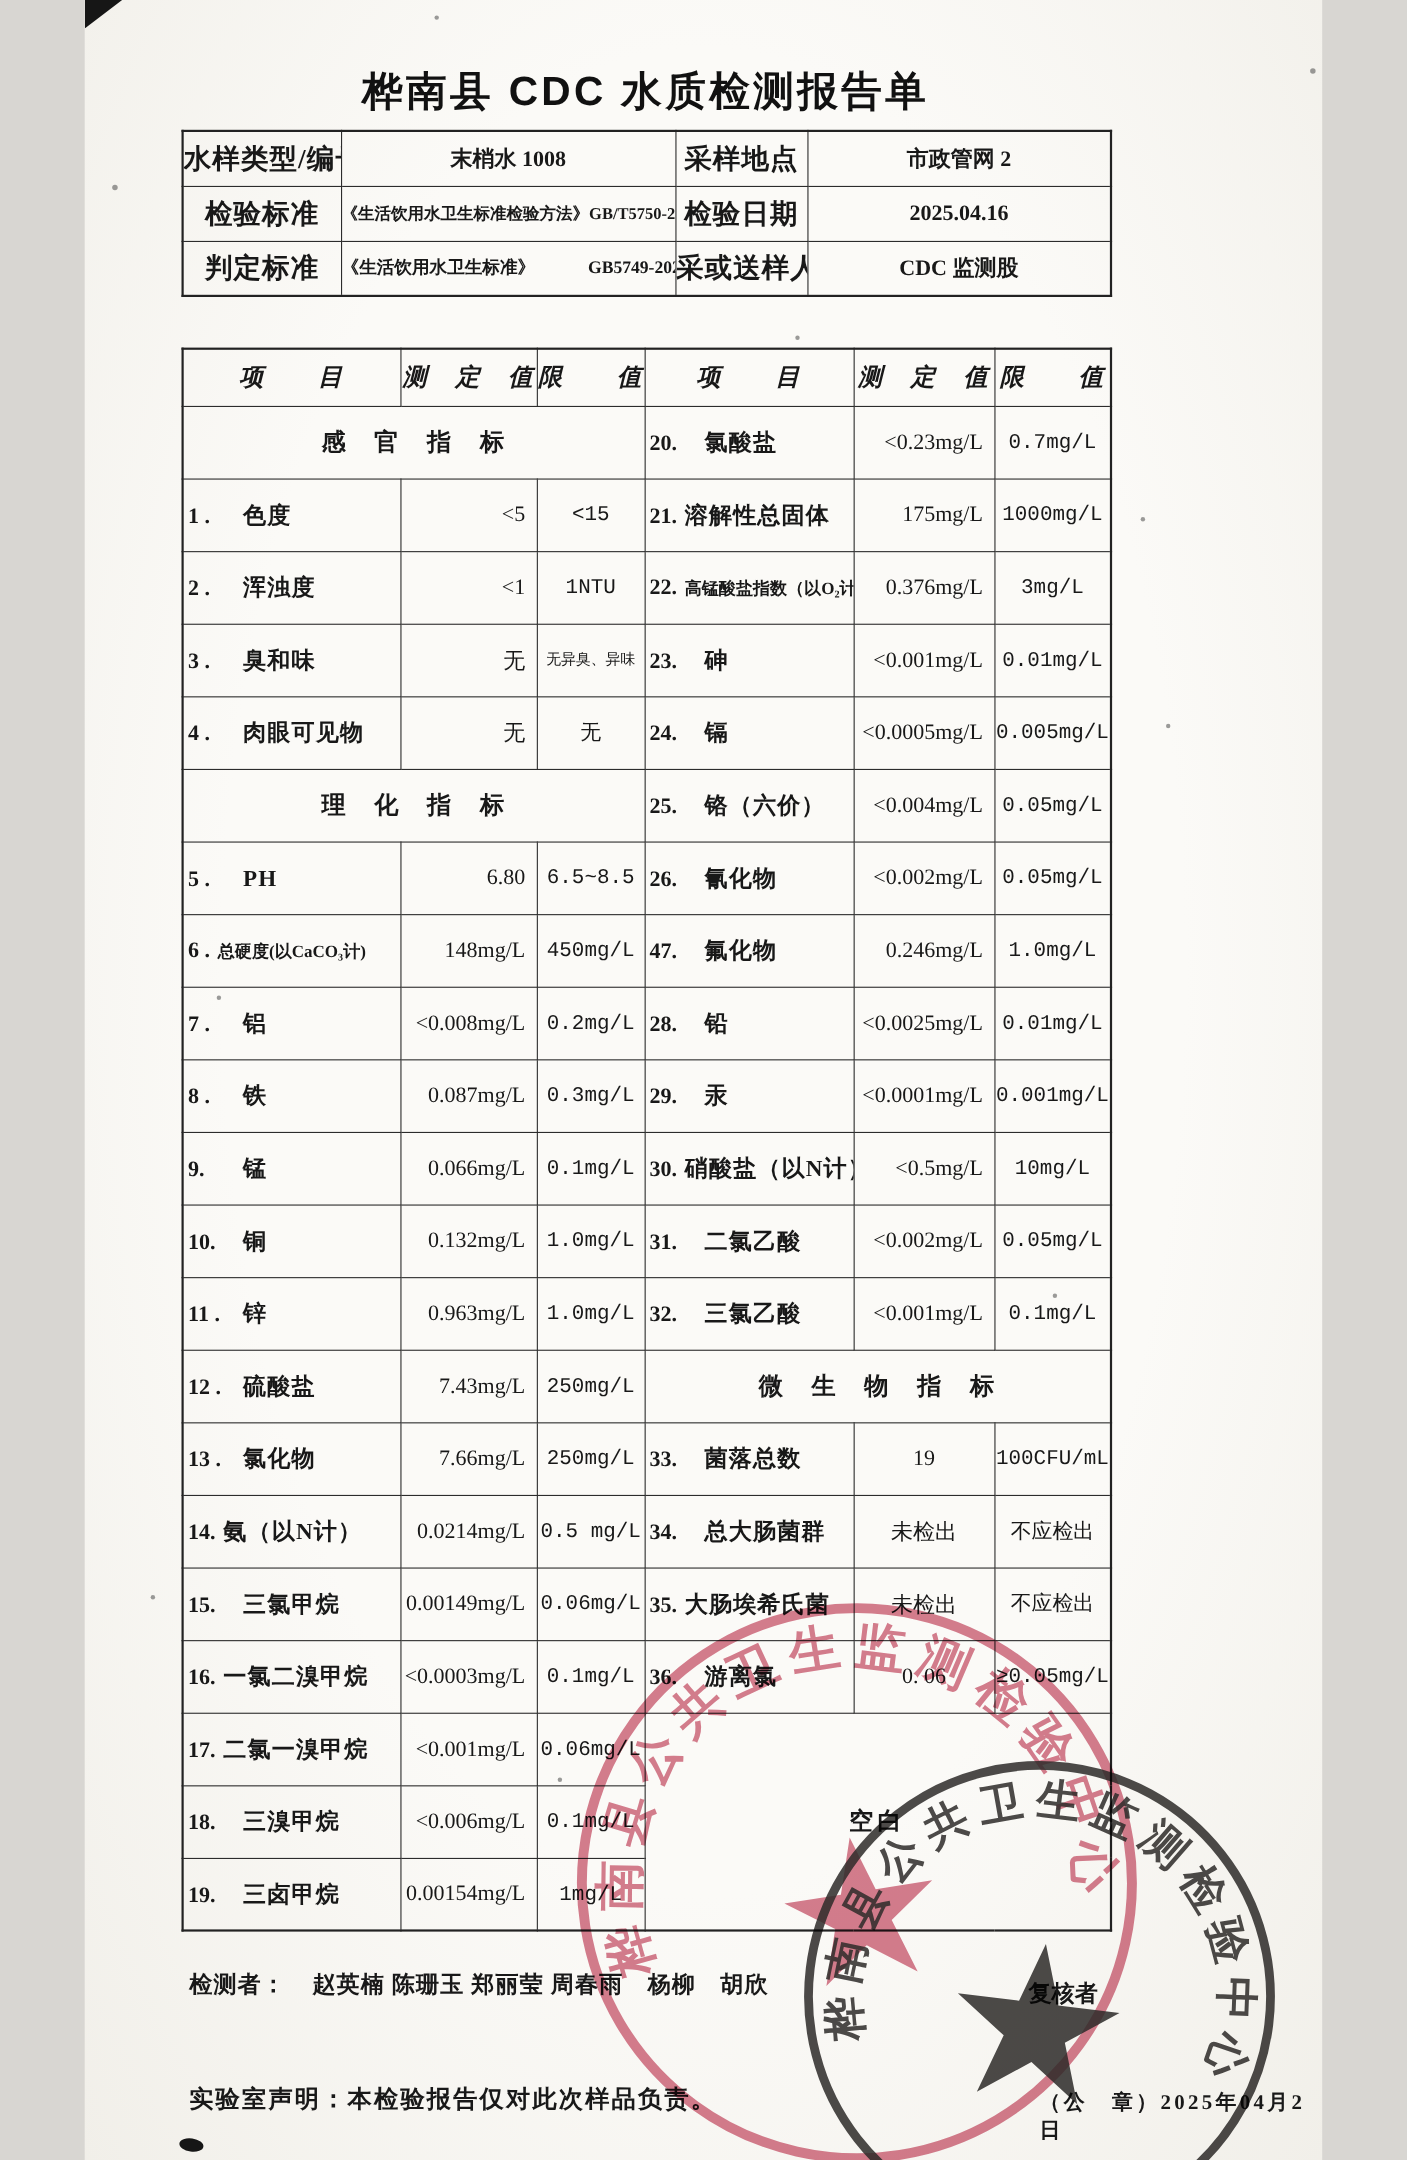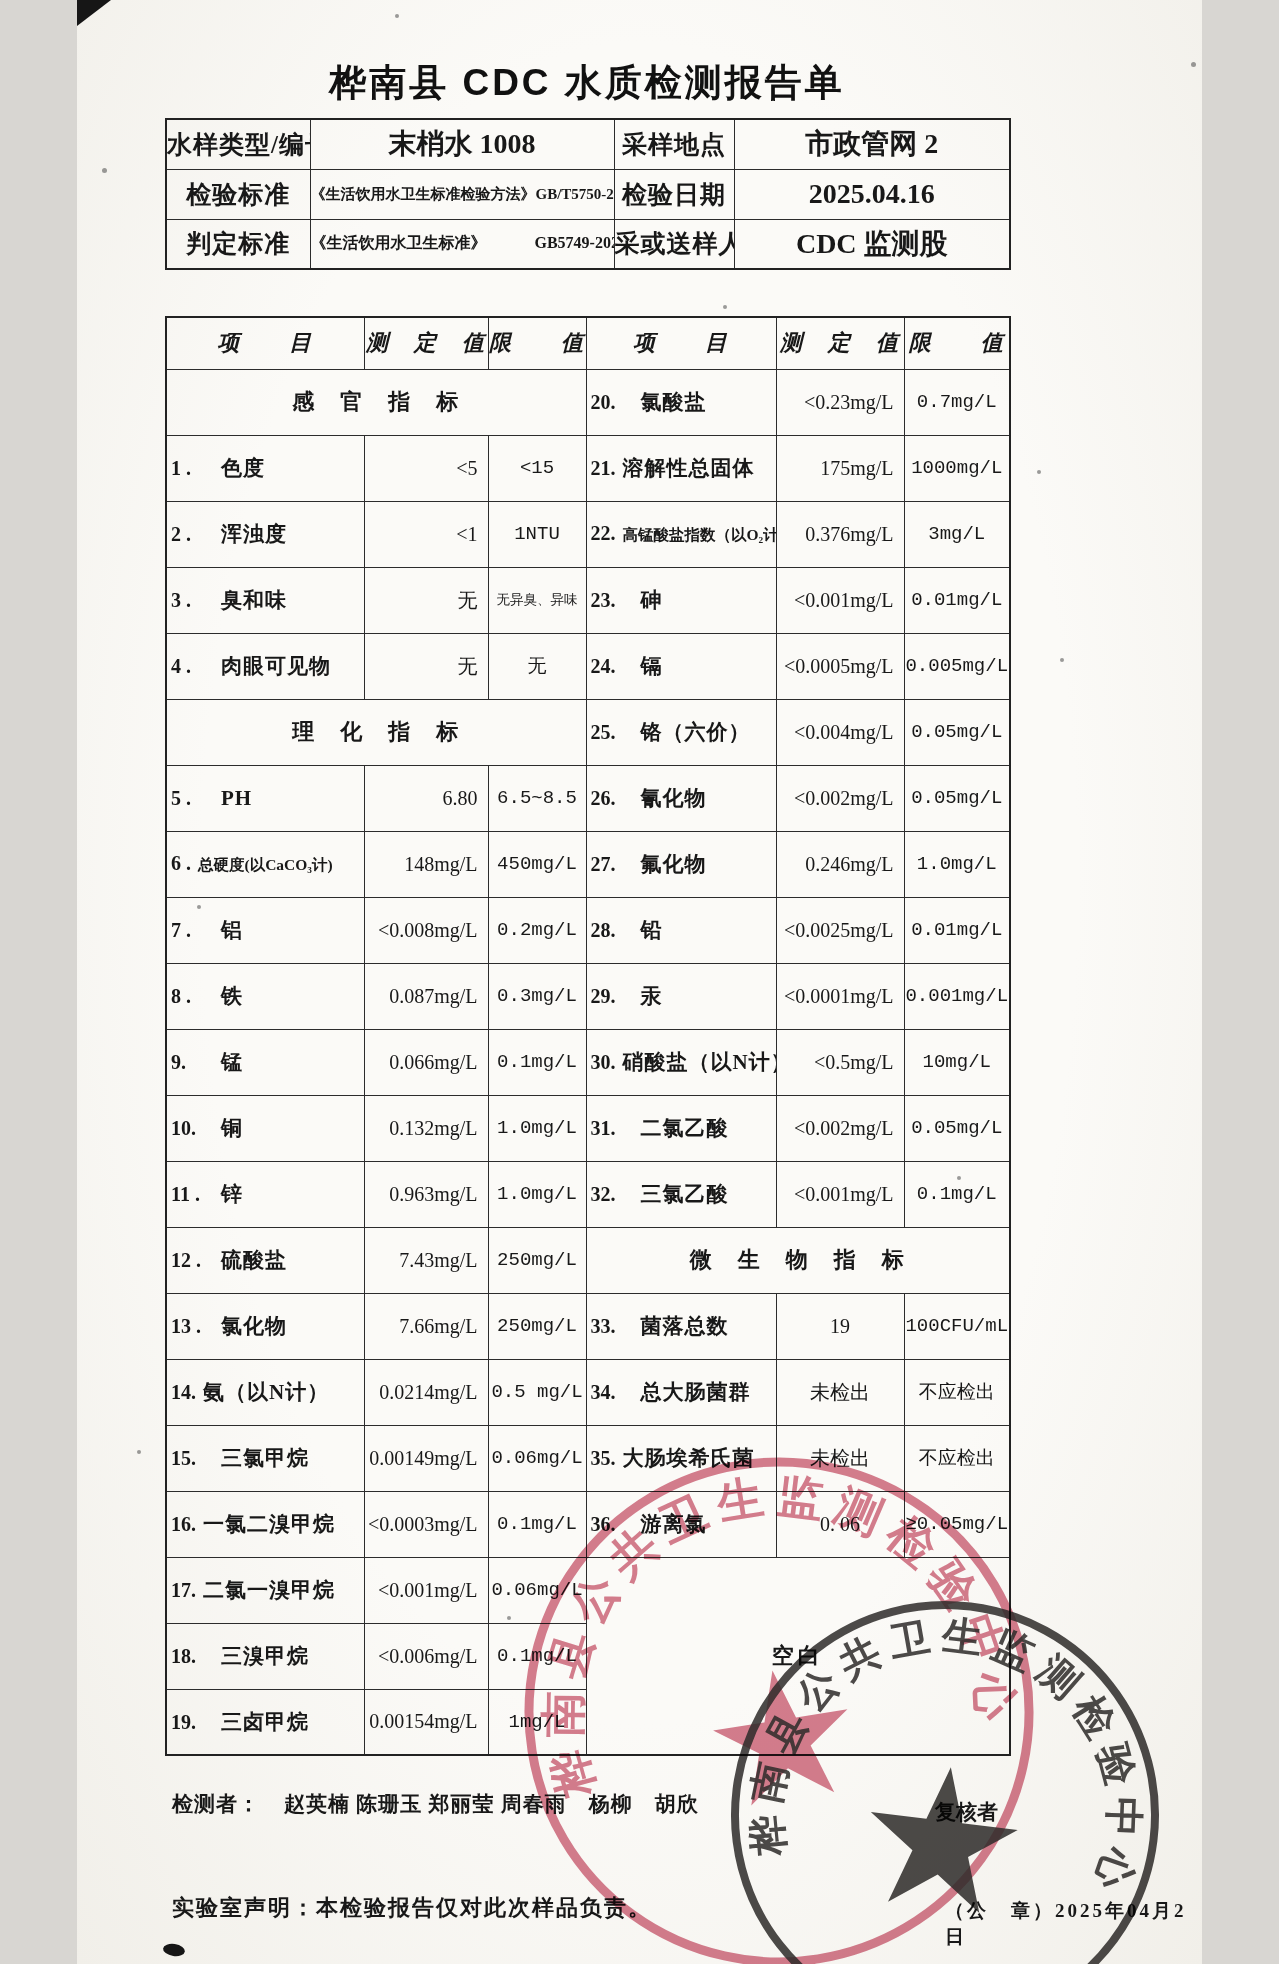--- a/index.html
+++ b/index.html
@@ -17,21 +17,21 @@
     font-size:37px; font-weight:700; letter-spacing:3px; color:#111;
   }
   
   table{border-collapse:collapse; table-layout:fixed;}
   td,th{border:1.6px solid #2c2c2c; overflow:hidden; white-space:nowrap; vertical-align:middle; padding:0;}
   #info, #main{position:absolute; left:88px; width:844px; border:2.5px solid #222;}
   #info{top:118px;}
   #main{top:316px;}
   #info tr{height:50px;}
   #info .il{font-size:25px; font-weight:700; text-align:center; letter-spacing:1px;}
-  #info .iv{font-size:28px; text-align:center; font-weight:600;}
+  #info .iv{font-size:20px; text-align:center; font-weight:600;}
   #info .iv.small1{font-size:15px; font-weight:700;}
   #info .iv.small2{font-size:16px; font-weight:700;}
   #main thead tr{height:52px;font-style:italic;}
   #main tbody tr{height:66px;}
   #main th{font-size:22px; font-weight:700; letter-spacing:2px; text-align:center;}
   .sec{text-align:center; font-weight:700; font-size:22px; letter-spacing:2px;}
   .item{padding-left:4px; text-align:left;}
   .no{display:inline-block; min-width:50px; font-size:20px; font-weight:700;}
   .no.tight{min-width:0; margin-right:7px;}
   .nm{font-size:21px; font-weight:700; letter-spacing:1px;}
@@ -158,21 +158,21 @@
           <td class="val">6.80</td>
           <td class="lim">6.5~8.5</td>
           <td class="item"><span class="no">26.</span><span class="nm">氰化物</span></td>
           <td class="val">&lt;0.002mg/L</td>
           <td class="lim">0.05mg/L</td>
         </tr>
         <tr>
           <td class="item"><span class="no tight">6 .</span><span class="nm sm">总硬度(以CaCO₃计)</span></td>
           <td class="val">148mg/L</td>
           <td class="lim">450mg/L</td>
-          <td class="item"><span class="no">27.</span><span class="nm">氟化物</span></td>
+          <td class="item"><span class="no">47.</span><span class="nm">氟化物</span></td>
           <td class="val">0.246mg/L</td>
           <td class="lim">1.0mg/L</td>
         </tr>
         <tr>
           <td class="item"><span class="no">7 .</span><span class="nm">铝</span></td>
           <td class="val">&lt;0.008mg/L</td>
           <td class="lim">0.2mg/L</td>
           <td class="item"><span class="no">28.</span><span class="nm">铅</span></td>
           <td class="val">&lt;0.0025mg/L</td>
           <td class="lim">0.01mg/L</td>

